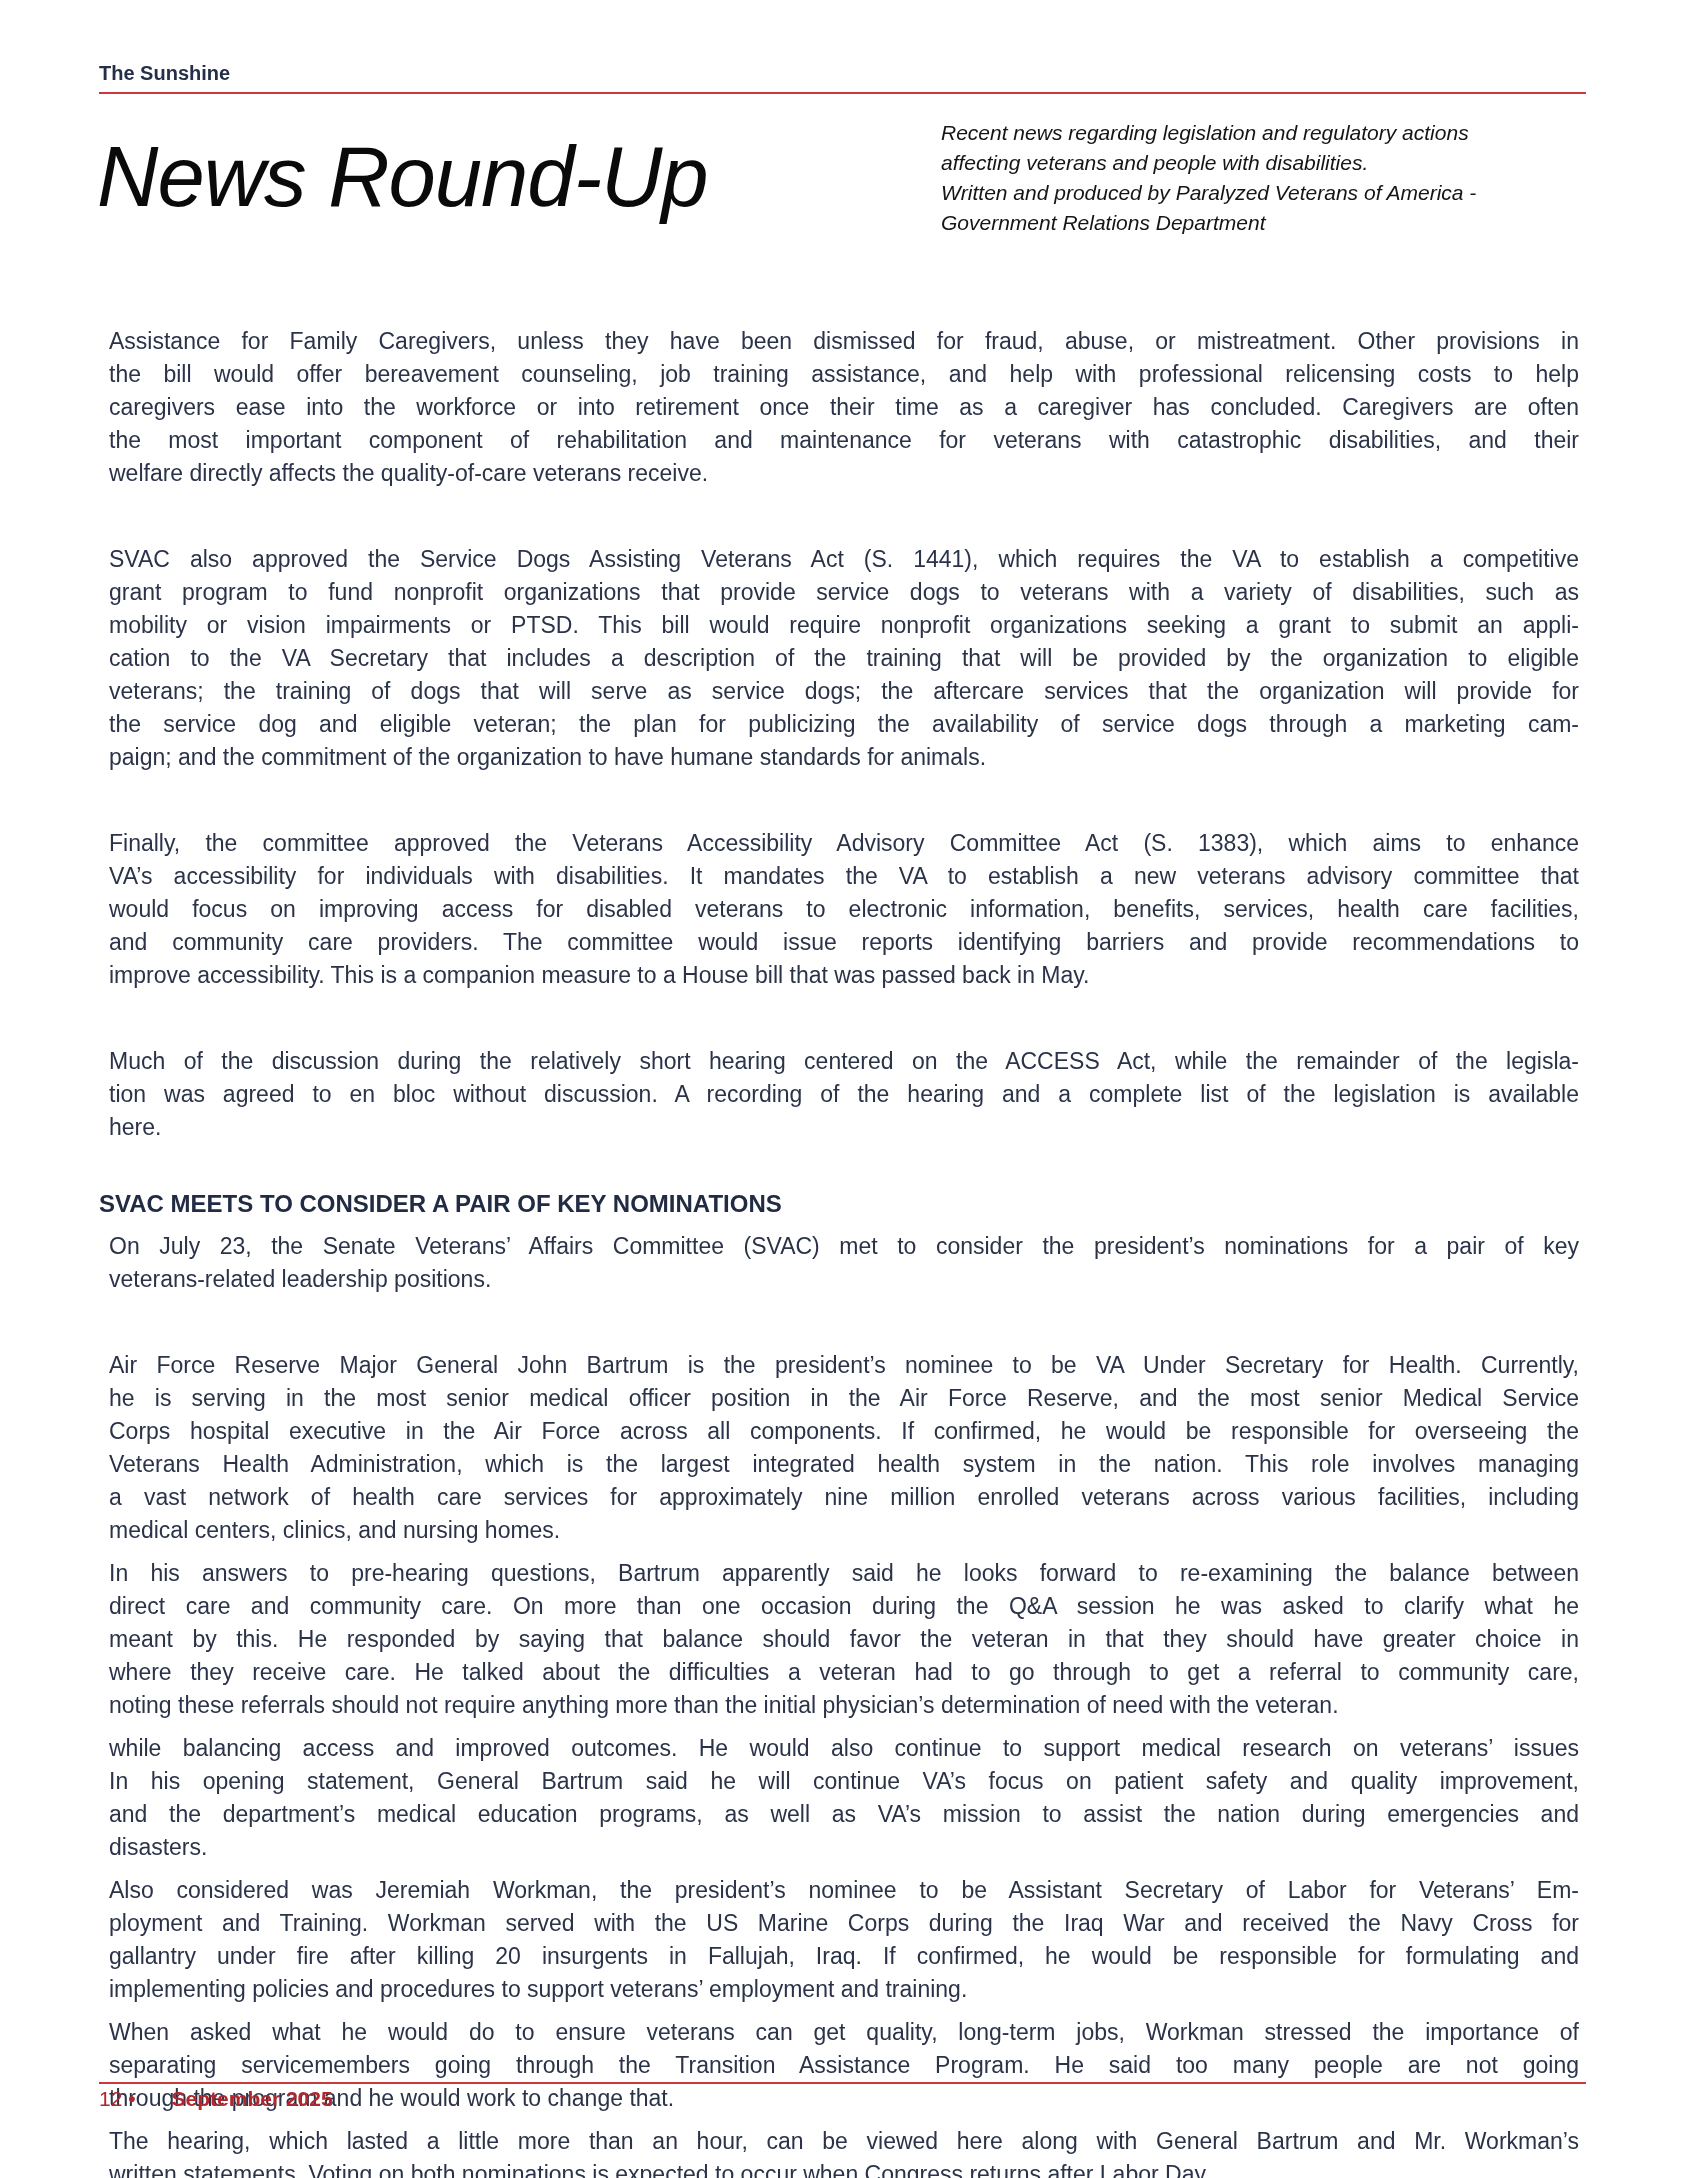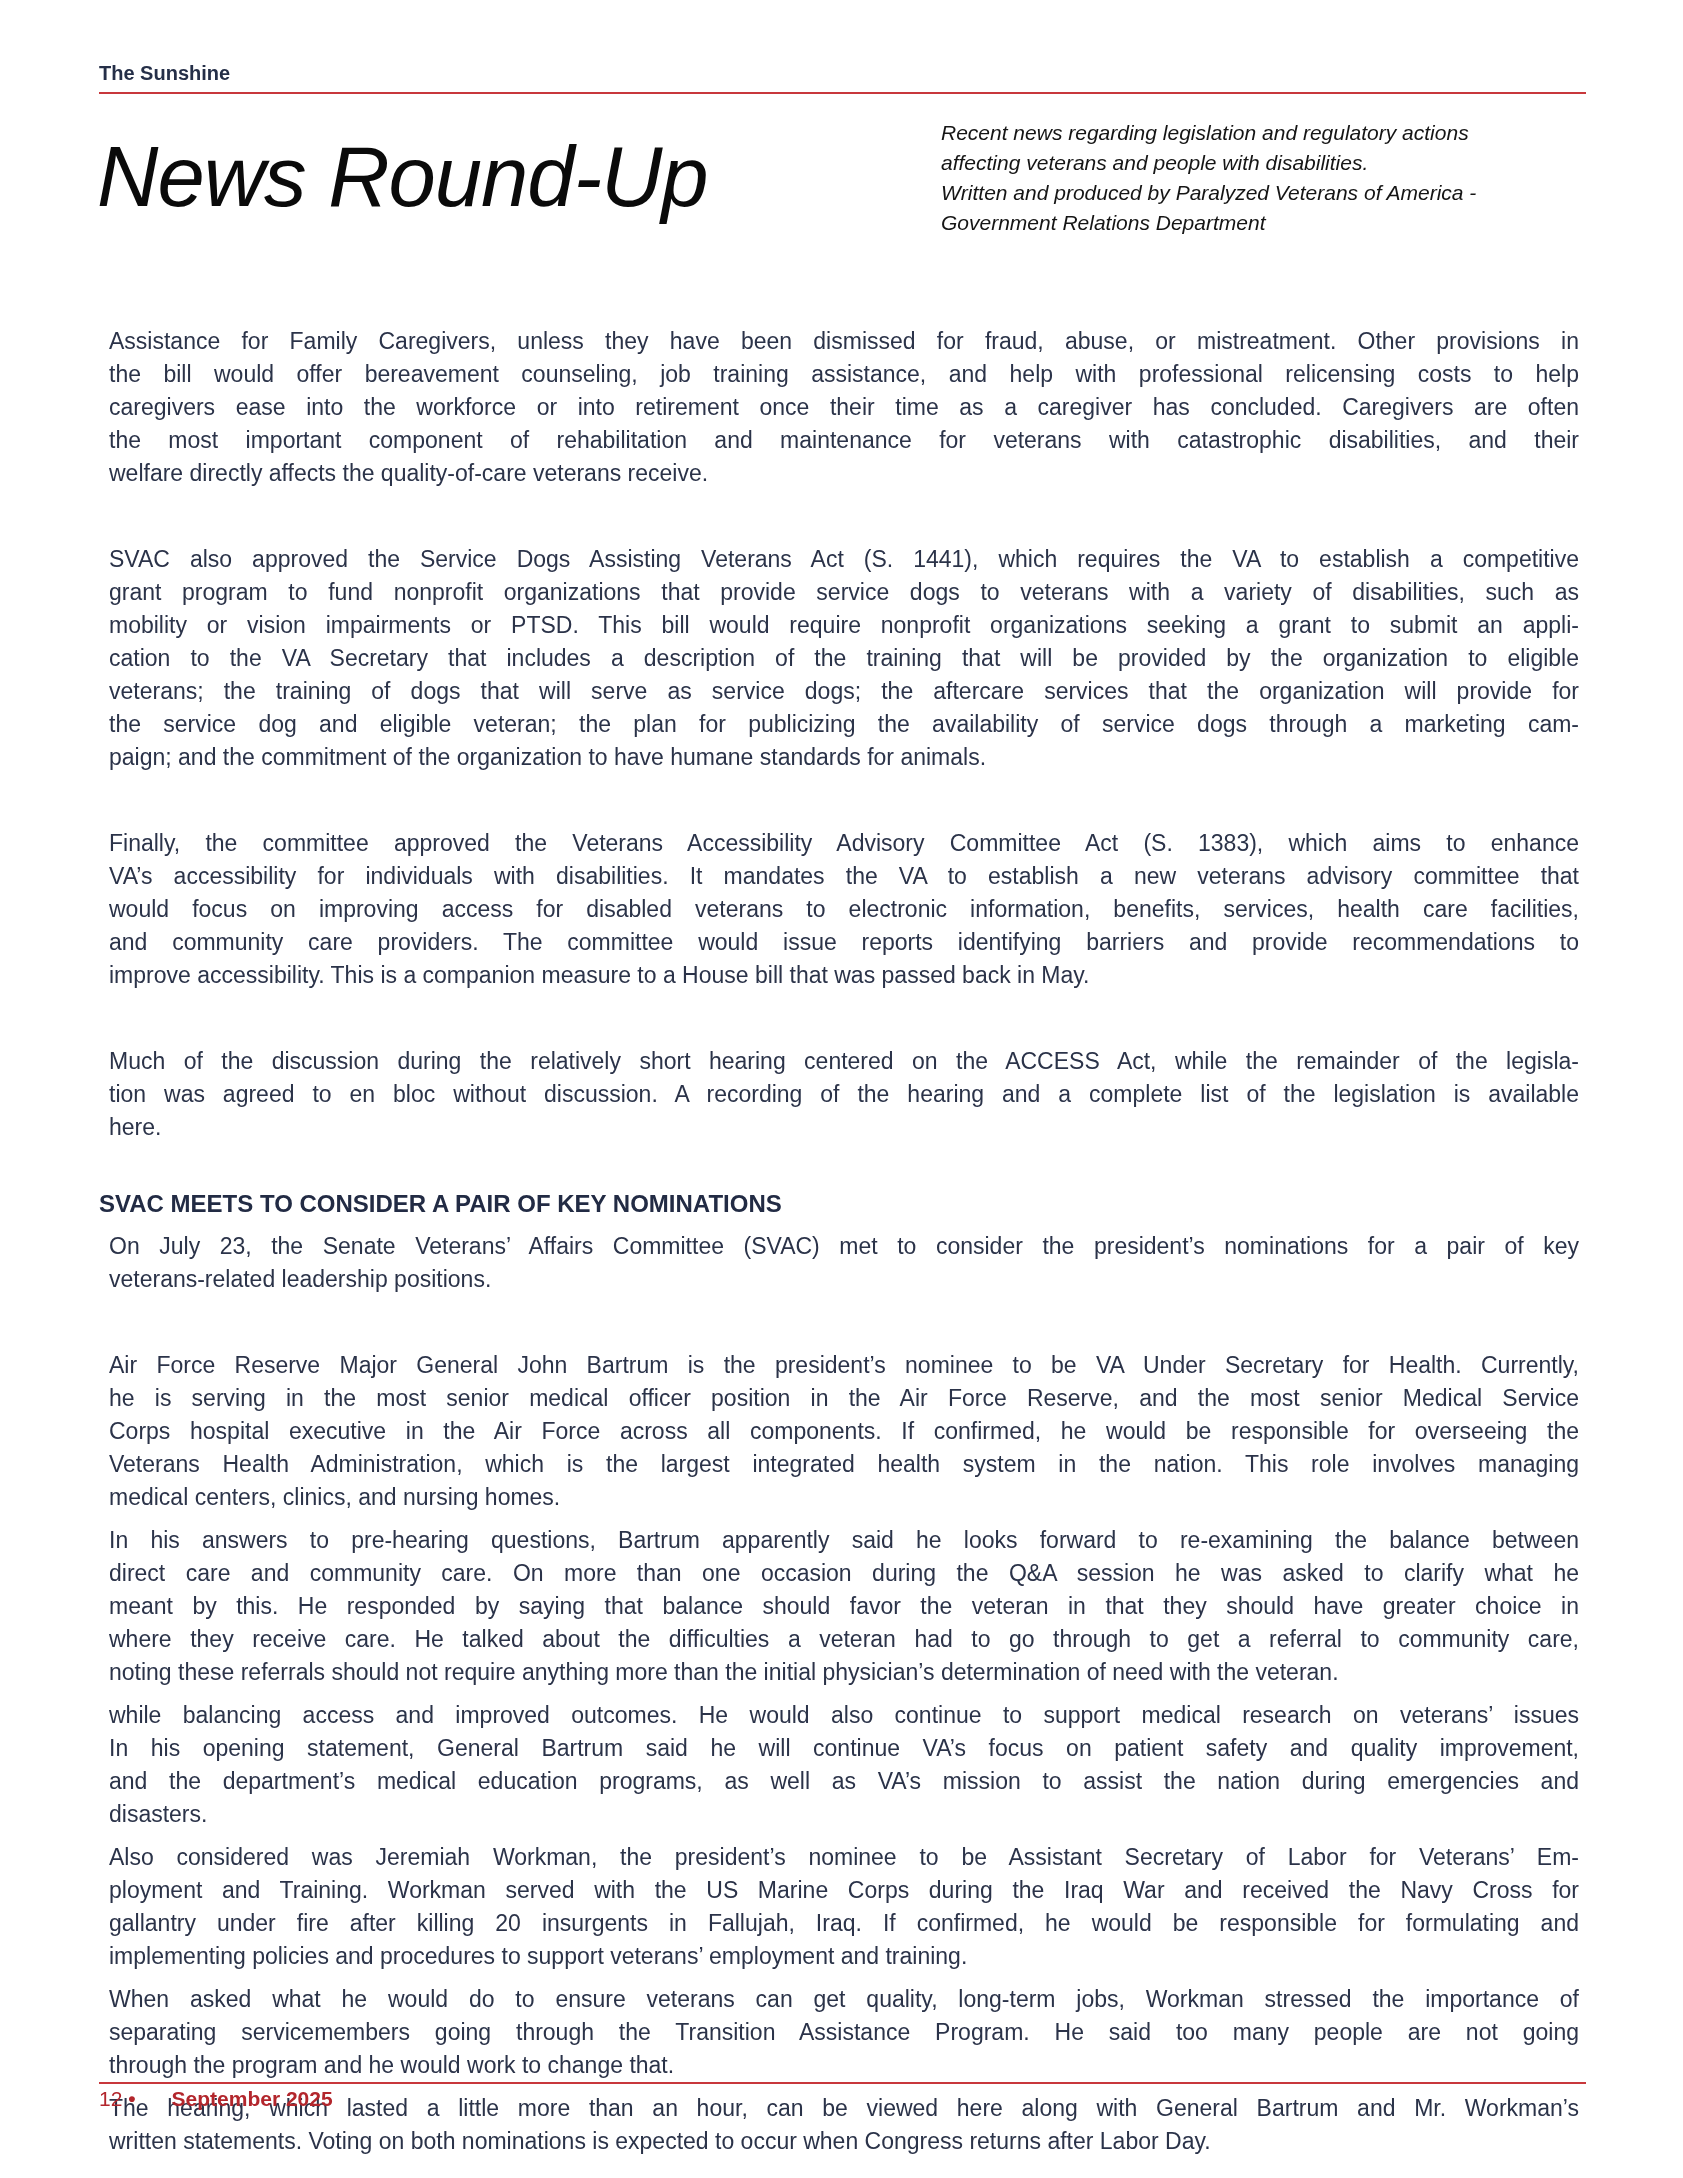--- a/index.html
+++ b/index.html
@@ -104,20 +104,21 @@
       <div class="para">
         <span class="line" style="">On July 23, the Senate Veterans’ Affairs Committee (SVAC) met to consider the president’s nominations for a pair of key</span>
         <span class="line last" style="">veterans-related leadership positions.</span>
       </div>
       <div class="gap"></div>
       <div class="para">
         <span class="line" style="">Air Force Reserve Major General John Bartrum is the president’s nominee to be VA Under Secretary for Health. Currently,</span>
         <span class="line" style="">he is serving in the most senior medical officer position in the Air Force Reserve, and the most senior Medical Service</span>
         <span class="line" style="">Corps hospital executive in the Air Force across all components. If confirmed, he would be responsible for overseeing the</span>
         <span class="line" style="">Veterans Health Administration, which is the largest integrated health system in the nation. This role involves managing</span>
+        <span class="line" style="">a vast network of health care services for approximately nine million enrolled veterans across various facilities, including</span>
         <span class="line last" style="">medical centers, clinics, and nursing homes.</span>
       </div>
       <div class="para">
         <span class="line" style="">In his answers to pre-hearing questions, Bartrum apparently said he looks forward to re-examining the balance between</span>
         <span class="line" style="">direct care and community care. On more than one occasion during the Q&amp;A session he was asked to clarify what he</span>
         <span class="line" style="">meant by this. He responded by saying that balance should favor the veteran in that they should have greater choice in</span>
         <span class="line" style="">where they receive care. He talked about the difficulties a veteran had to go through to get a referral to community care,</span>
         <span class="line last" style="">noting these referrals should not require anything more than the initial physician’s determination of need with the veteran.</span>
       </div>
       <div class="para">

